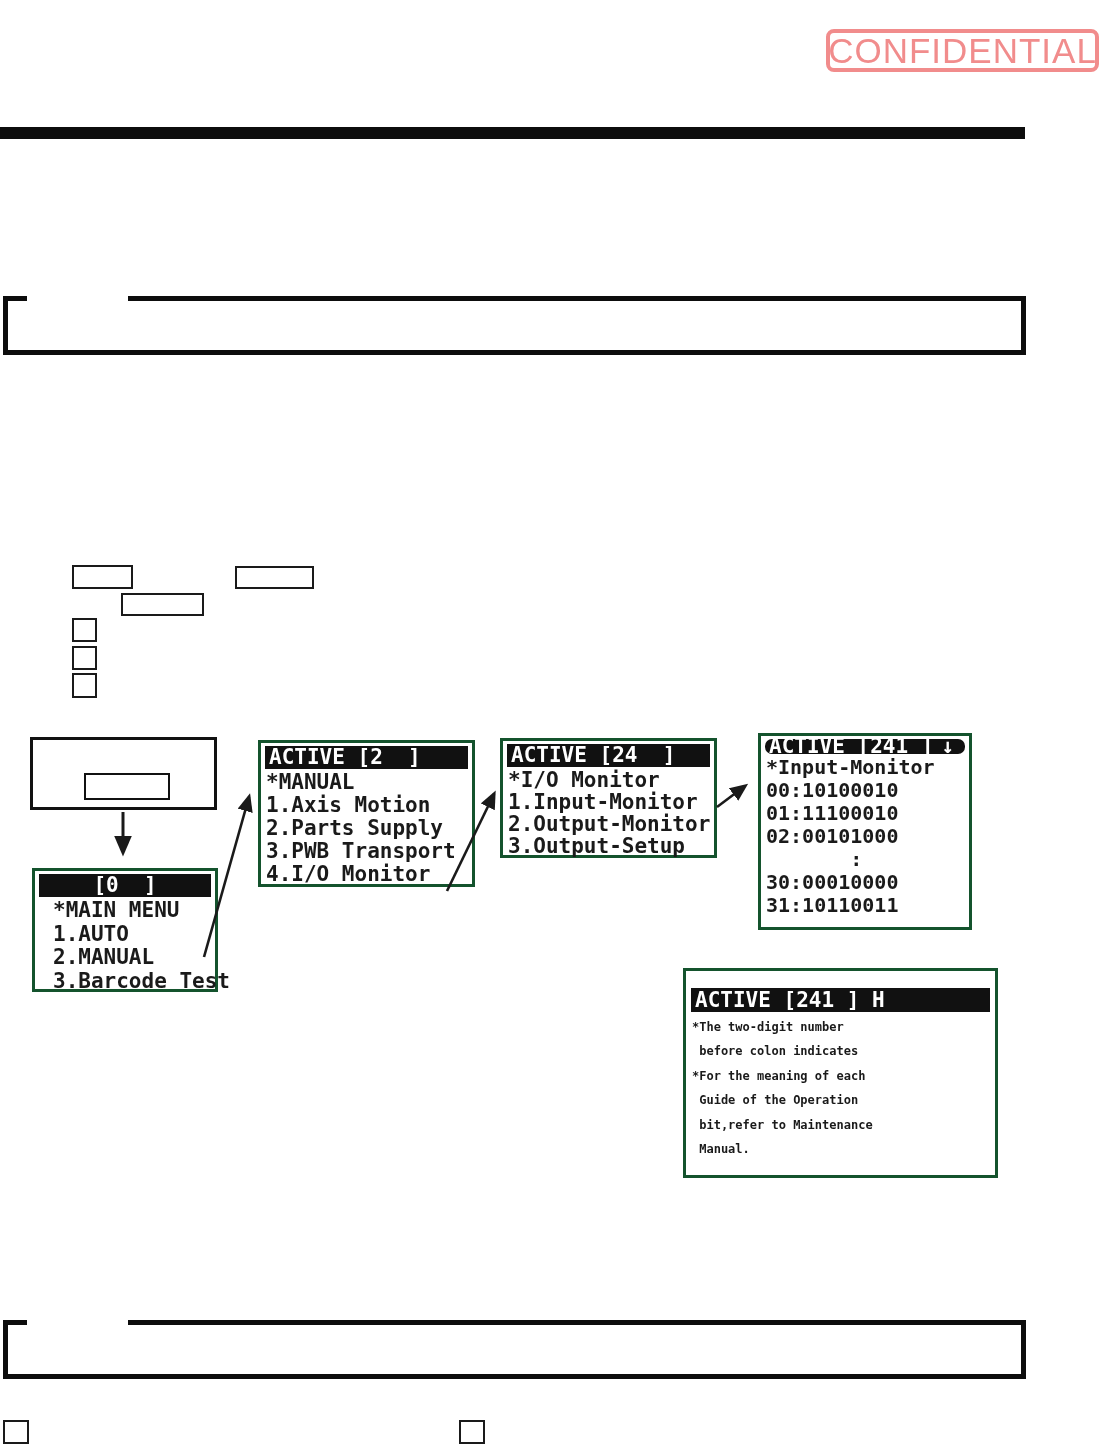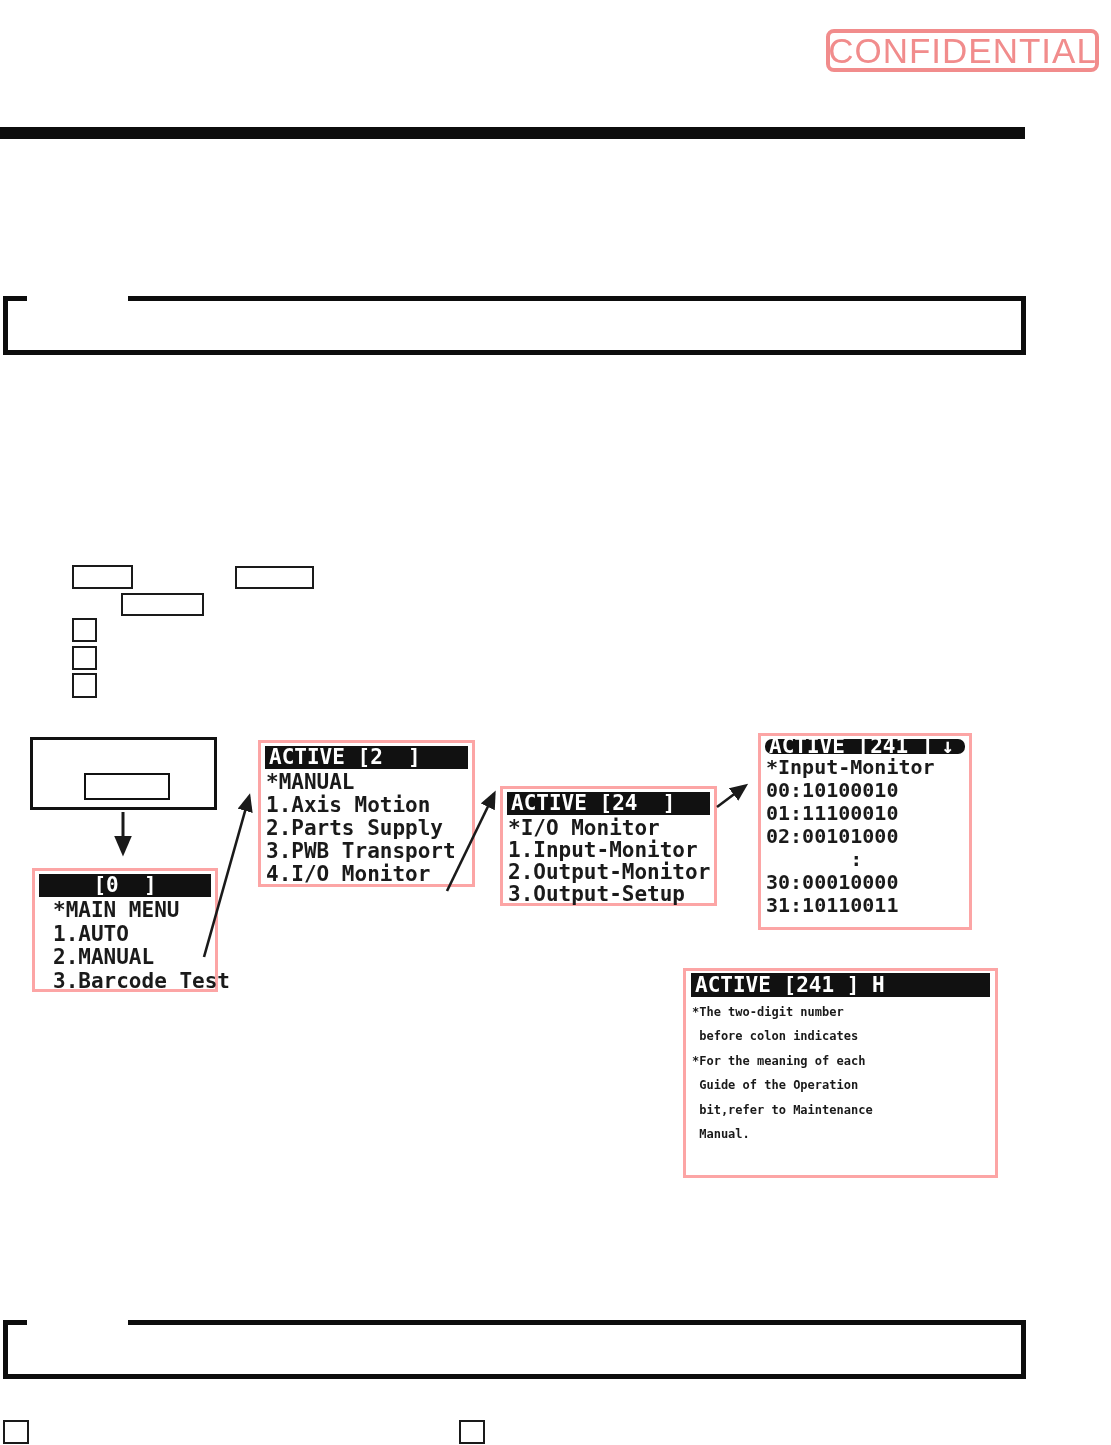--- a/index.html
+++ b/index.html
@@ -41,44 +41,44 @@
   }
   .panel-box{
     position:absolute;left:30px;top:737px;width:187px;height:73px;
     border:3px solid #111;background:#fff;
   }
   .panel-inner{
     position:absolute;left:51px;top:33px;width:86px;height:27px;
     border:2px solid #111;background:#fff;
   }
   .lcd{
-    position:absolute;border:3px solid #fca5a5;background:#fff;
+    position:absolute;border:3px solid #14532d;background:#fff;
     padding:3px 4px;
   }
   .lcd-header{
     background:#111;color:#fff;font-weight:bold;
     height:23px;line-height:23px;font-size:21px;
     padding:0 4px;margin-bottom:2px;white-space:pre;
     display:flex;align-items:center;
   }
   .lcd-header.centered{justify-content:center;}
   .lcd-line{
     white-space:pre;font-weight:600;font-size:21px;line-height:23px;
     padding-left:1px;
   }
   .lcd.main-menu{left:32px;top:868px;width:186px;height:124px;}
   .lcd.main-menu .lcd-line{line-height:23.5px;margin-left:13px;}
   .lcd.manual-menu{left:258px;top:740px;width:217px;height:147px;}
-  .lcd.io-menu{left:500px;top:738px;width:217px;height:120px;margin-top:48px;}
+  .lcd.io-menu{left:500px;top:738px;width:217px;height:120px;}
   .lcd.io-menu .lcd-line{line-height:22px;font-size:21px;}
   .lcd.input-monitor{left:758px;top:733px;width:214px;height:197px;}
   .lcd.input-monitor .lcd-line{line-height:23px;font-size:20px;}
   .lcd.input-monitor .lcd-header{height:15px;line-height:25px;border-radius:7px;}
   .scroll-arrow{margin-left:8px;font-weight:bold;}
-  .lcd.help-box{left:683px;top:968px;width:315px;height:210px;padding:2px 5px;}
+  .lcd.help-box{left:683px;top:968px;width:315px;height:210px;padding:17px 5px;}
   .lcd.help-box .lcd-header{height:24px;line-height:24px;margin-bottom:3px;}
   .lcd.help-box .lcd-line{font-size:12px;line-height:24.4px;}
   svg.connectors{
     position:absolute;left:0;top:0;width:1111px;height:1445px;
     pointer-events:none;z-index:5;
   }
 </style>
 </head>
 <body>
 

